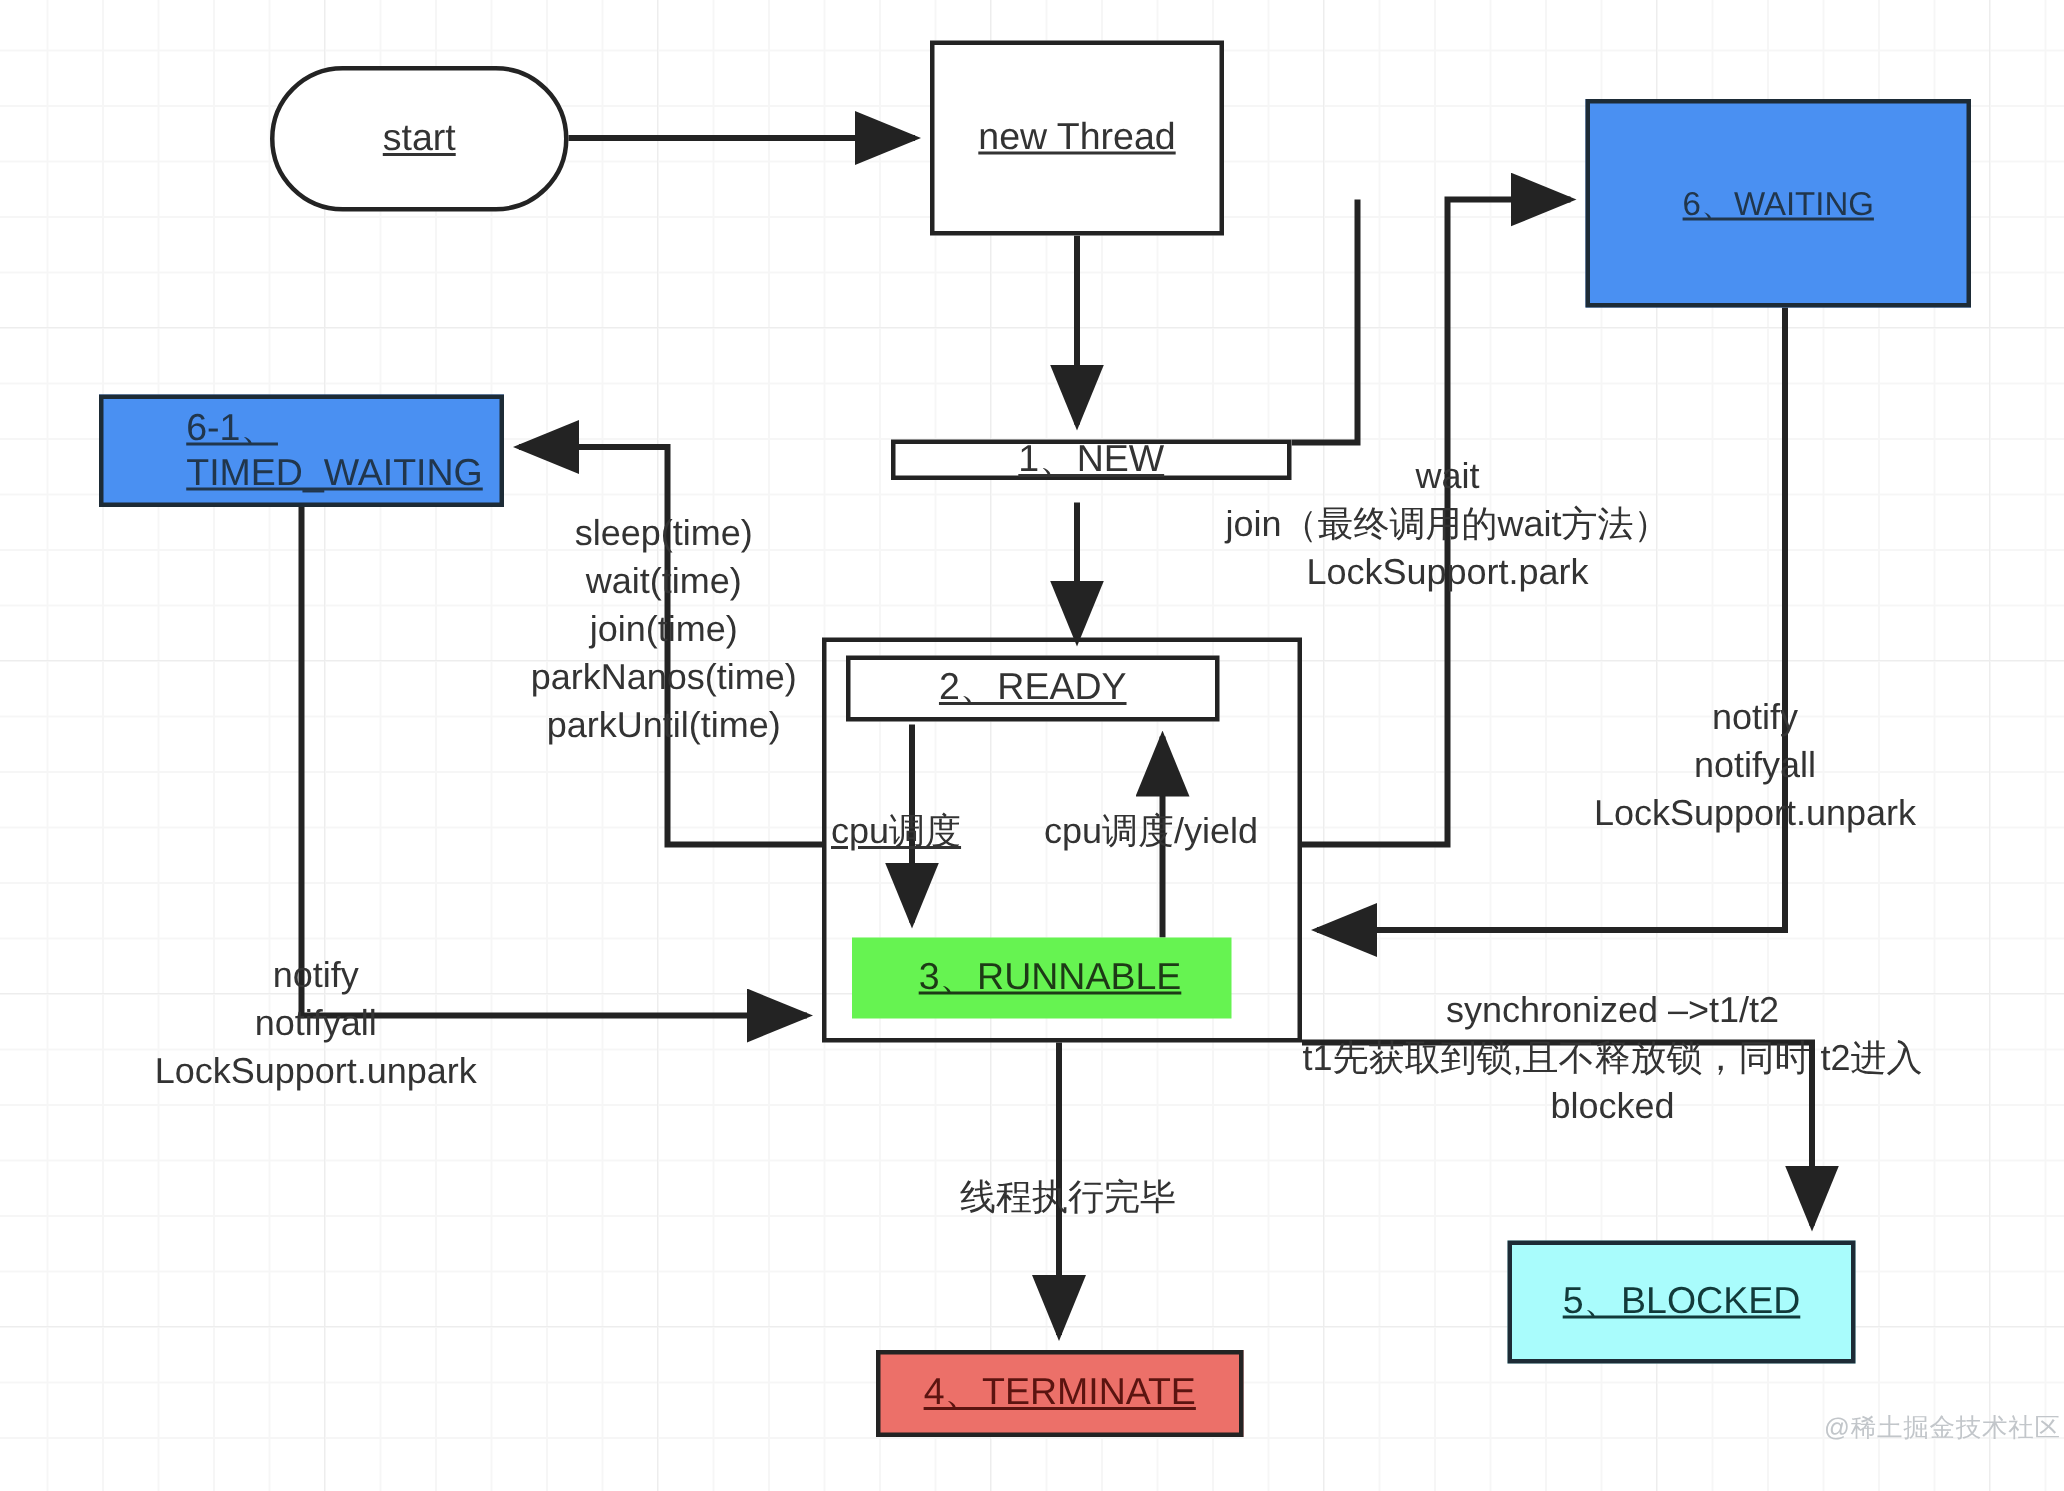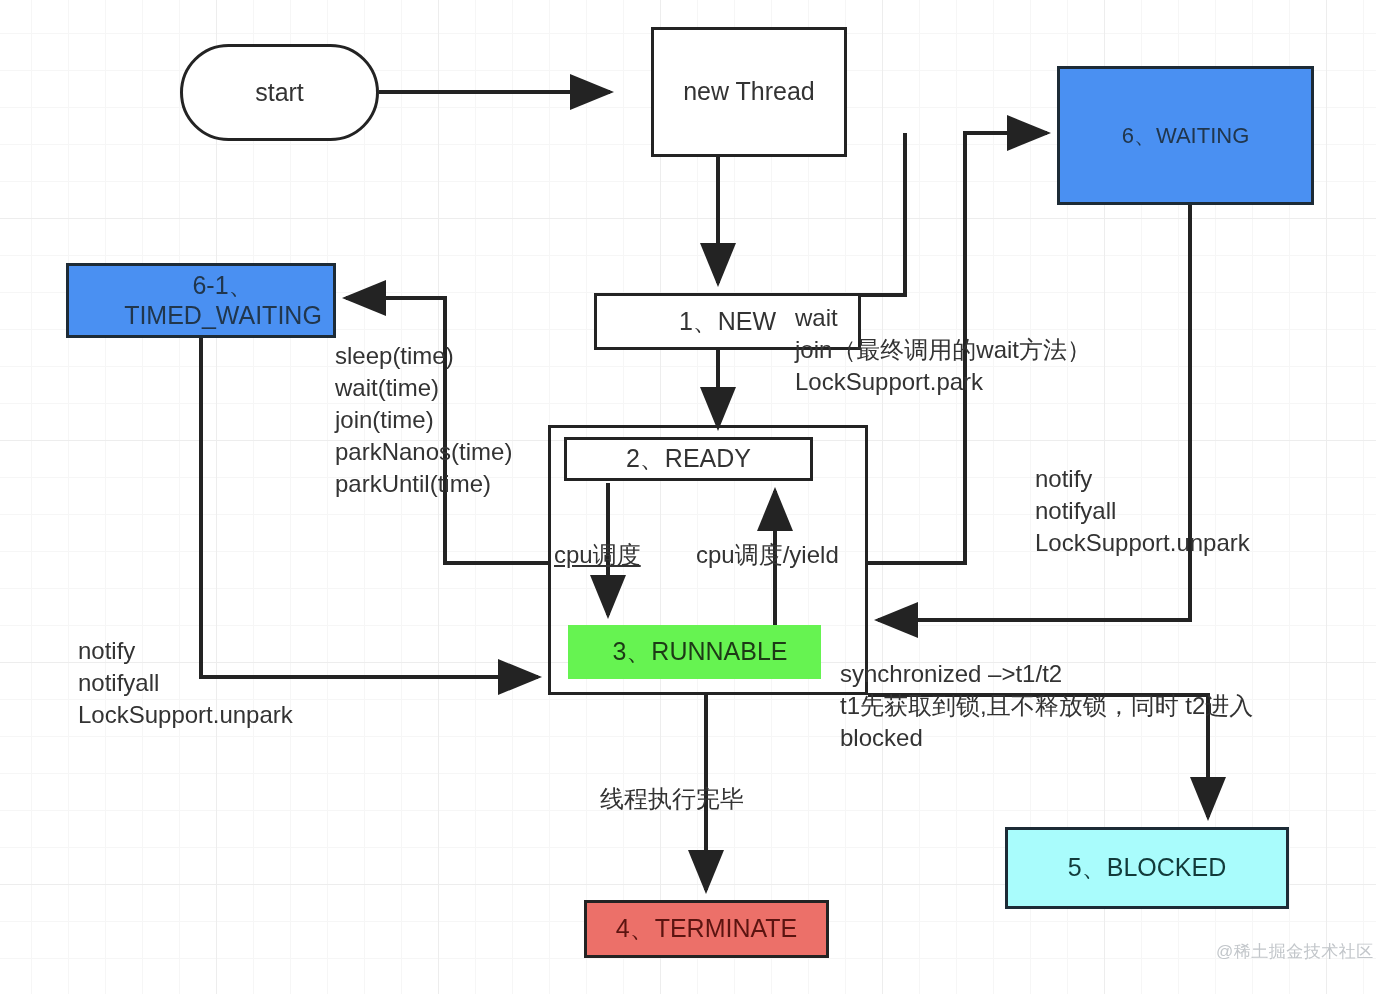--- a/index.html
+++ b/index.html
@@ -26,71 +26,71 @@
       37px 37px;
     background-position: -6px -4px, -6px -4px, -6px -4px, -6px -4px;
   }
   #wires{position:absolute;left:0;top:0;width:1376px;height:994px;}
   .node{
     position:absolute;
     box-sizing:border-box;
     display:flex;
     align-items:center;
     justify-content:center;
-    text-align:center;
     line-height:1.18;
     white-space:pre-line;
+    text-decoration:underline;
   }
   .n-start{
     left:180px;top:44px;width:199px;height:97px;
     border:3px solid #232323;border-radius:49px;
     background:#ffffff;color:#333333;font-size:25px;
   }
   .n-newthread{
     left:620px;top:27px;width:196px;height:130px;
-    border:3px solid #232323;background:#ffffff;color:#333333;font-size:25px;margin-left:31px;
+    border:3px solid #232323;background:#ffffff;color:#333333;font-size:25px;
   }
   .n-waiting{
     left:1057px;top:66px;width:257px;height:139px;
     border:3px solid #1d2b36;background:#4a90f2;color:#21364c;font-size:22px;
   }
   .n-timedwaiting{
     left:66px;top:263px;width:270px;height:75px;
     border:3px solid #1d2b36;background:#4a90f2;color:#21364c;font-size:25px;padding-left:44px;
   }
   .n-container{
     left:548px;top:425px;width:320px;height:270px;
     border:3px solid #232323;background:transparent;
   }
   .n-new{
-    left:594px;top:293px;width:267px;height:57px;
+    left:594px;top:293px;width:267px;height:27px;
     border:3px solid #232323;background:#ffffff;color:#333333;font-size:25px;
   }
   .n-ready{
     left:564px;top:437px;width:249px;height:44px;
     border:3px solid #232323;background:#ffffff;color:#333333;font-size:25px;
   }
   .n-runnable{
     left:568px;top:625px;width:253px;height:54px;
     border:none;background:#66f351;color:#1d3a16;font-size:25px;padding-left:11px;
   }
   .n-terminate{
     left:584px;top:900px;width:245px;height:58px;
     border:3px solid #232323;background:#ec7069;color:#5b1410;font-size:25px;
   }
   .n-blocked{
-    left:1005px;top:827px;width:284px;height:82px;
+    left:1005px;top:827px;width:232px;height:82px;
     border:3px solid #1d2b36;background:#a9fcfc;color:#123a3a;font-size:25px;
   }
   .lbl{
     position:absolute;
     color:#333333;
     font-size:24px;
     line-height:1.33;
-    text-align:left;
+    text-align:center;
     white-space:pre-line;
   }
   .l-sleep{left:335px;top:340px;width:215px;}
   .l-notifyleft{left:78px;top:635px;width:265px;}
   .l-waitjoin{left:795px;top:302px;width:340px;}
   .l-notifyright{left:1035px;top:463px;width:270px;}
   .l-sync{left:840px;top:658px;width:470px;}
   .l-cpu1{left:554px;top:539px;width:115px;text-align:left;text-decoration:underline;}
   .l-cpu2{left:696px;top:539px;width:185px;text-align:left;}
   .l-done{left:600px;top:783px;width:224px;}

